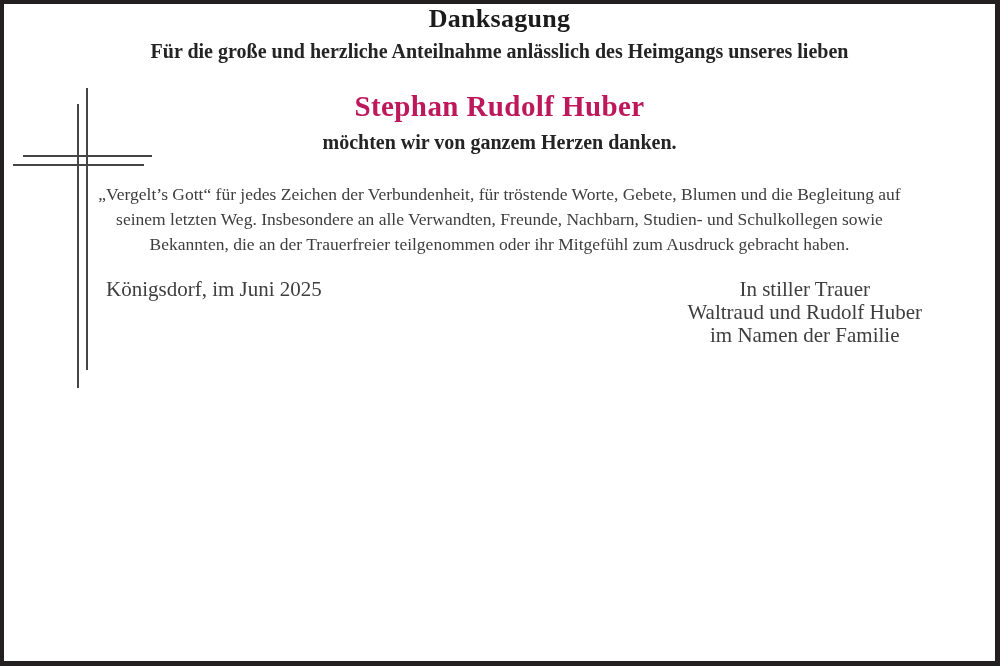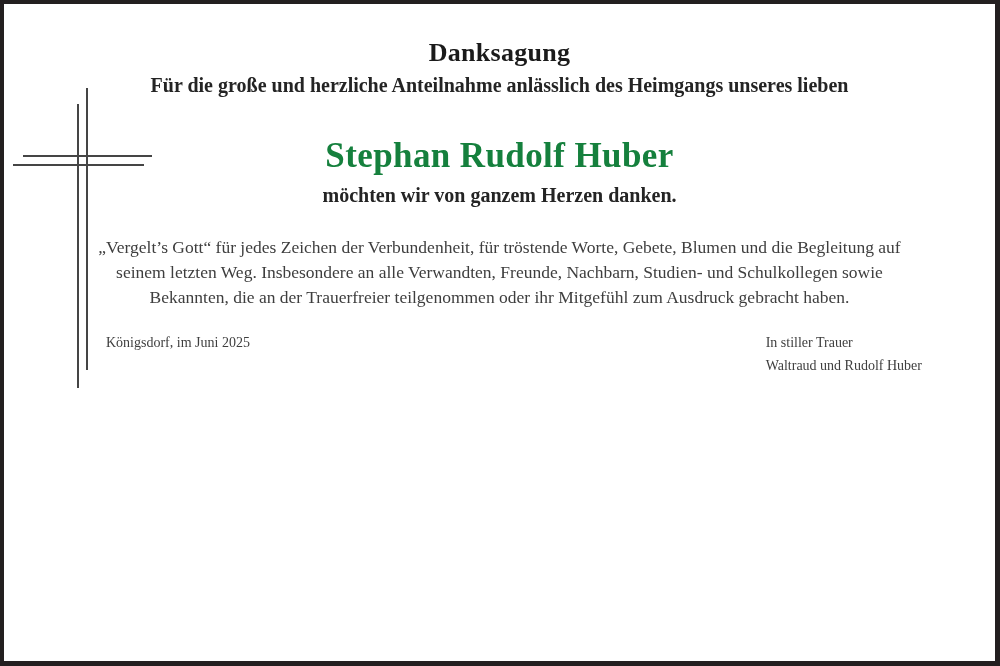--- a/index.html
+++ b/index.html
@@ -22,43 +22,42 @@
   
   .cross { position: absolute; inset: 0; pointer-events: none; }
   .cross .line { position: absolute; background: #454545; }
   .cross .v1 { left: 73px;  top: 100px; width: 2px;  height: 284px; }
   .cross .v2 { left: 82px;  top: 84px;  width: 2px;  height: 282px; }
   .cross .h1 { left: 19px;  top: 151px; width: 129px; height: 2px; }
   .cross .h2 { left: 9px;   top: 160px; width: 131px; height: 2px; }
 
   .content {
     position: relative;
-    padding-top: 34px;
     text-align: center;
     color: #3e3e3e;
   }
   .title {
     margin: 0;
     font-size: 26px;
     font-weight: 700;
     color: #1b1b1b;
     letter-spacing: 0.3px;
   }
   .intro {
     margin: 6px auto 0;
     width: 860px;
     font-size: 20px;
     font-weight: 700;
     color: #242424;
   }
   .deceased {
-    margin: 39px 0 0;
-    font-size: 35px;
+    margin: 27px 0 0;
+    font-size: 29px;
     font-weight: 700;
-    color: #15803d;
+    color: #be185d;
     letter-spacing: 0.4px;
   }
   .tagline {
     margin: 8px auto 12px;
     font-size: 20px;
     font-weight: 700;
     color: #242424;
   }
   .body-par {
     width: 836px;
@@ -69,25 +68,25 @@
     text-align: center;
   }
   .body-par.first { margin-top: 28px; }
   .footer {
     width: 816px;
     margin: 21px 0 0 102px;
     display: flex;
     justify-content: space-between;
     align-items: flex-start;
     text-align: left;
-    font-size: 14px;
+    font-size: 21px;
     line-height: 23px;
     color: #3e3e3e;
   }
-  .mourners div { white-space: nowrap; }
+  .mourners div { white-space: nowrap; text-align: center; }
 </style>
 </head>
 <body>
 
 <div class="page">
 
   <div class="cross">
     <div class="line v1"></div>
     <div class="line v2"></div>
     <div class="line h1"></div>
@@ -106,17 +105,18 @@
     <p class="body-par first">„Vergelt’s Gott“ für jedes Zeichen der Verbundenheit, für tröstende Worte, Gebete, Blumen und die Begleitung auf seinem letzten Weg. Insbesondere an alle Verwandten, Freunde, Nachbarn, Studien- und Schulkollegen sowie Bekannten, die an der Trauerfreier teilgenommen oder ihr Mitgefühl zum Ausdruck gebracht haben.</p>
 
 
 
 
     <div class="footer">
       <div>Königsdorf, im Juni 2025</div>
       <div class="mourners">
         <div>In stiller Trauer</div>
         <div>Waltraud und Rudolf Huber</div>
+        <div>im Namen der Familie</div>
       </div>
     </div>
   </div>
 
 </div>
 
 </body></html>

